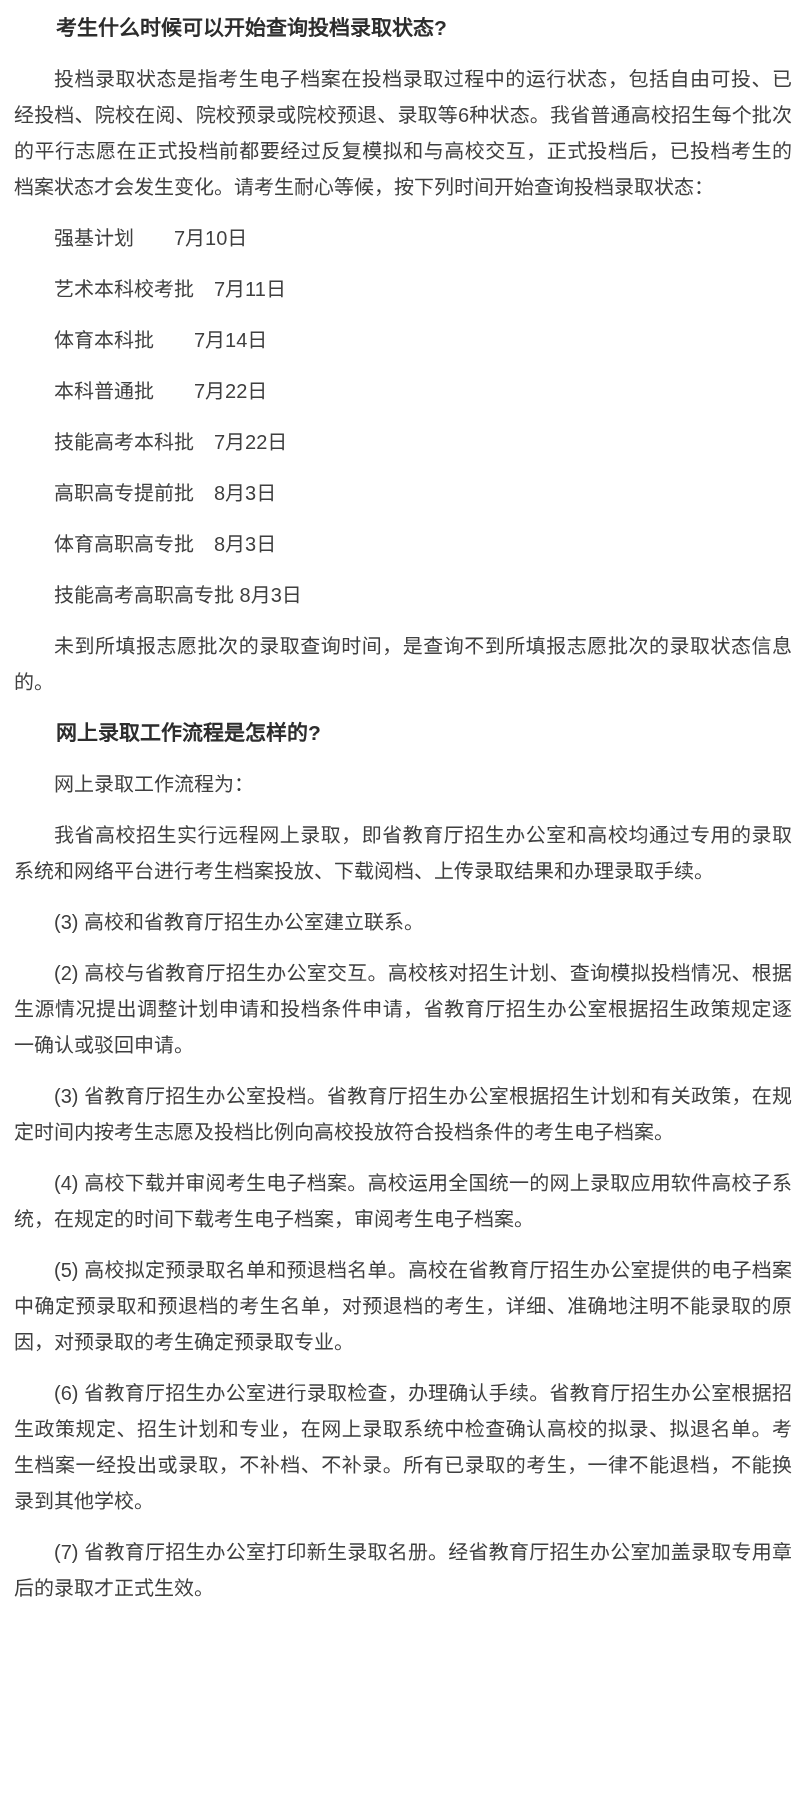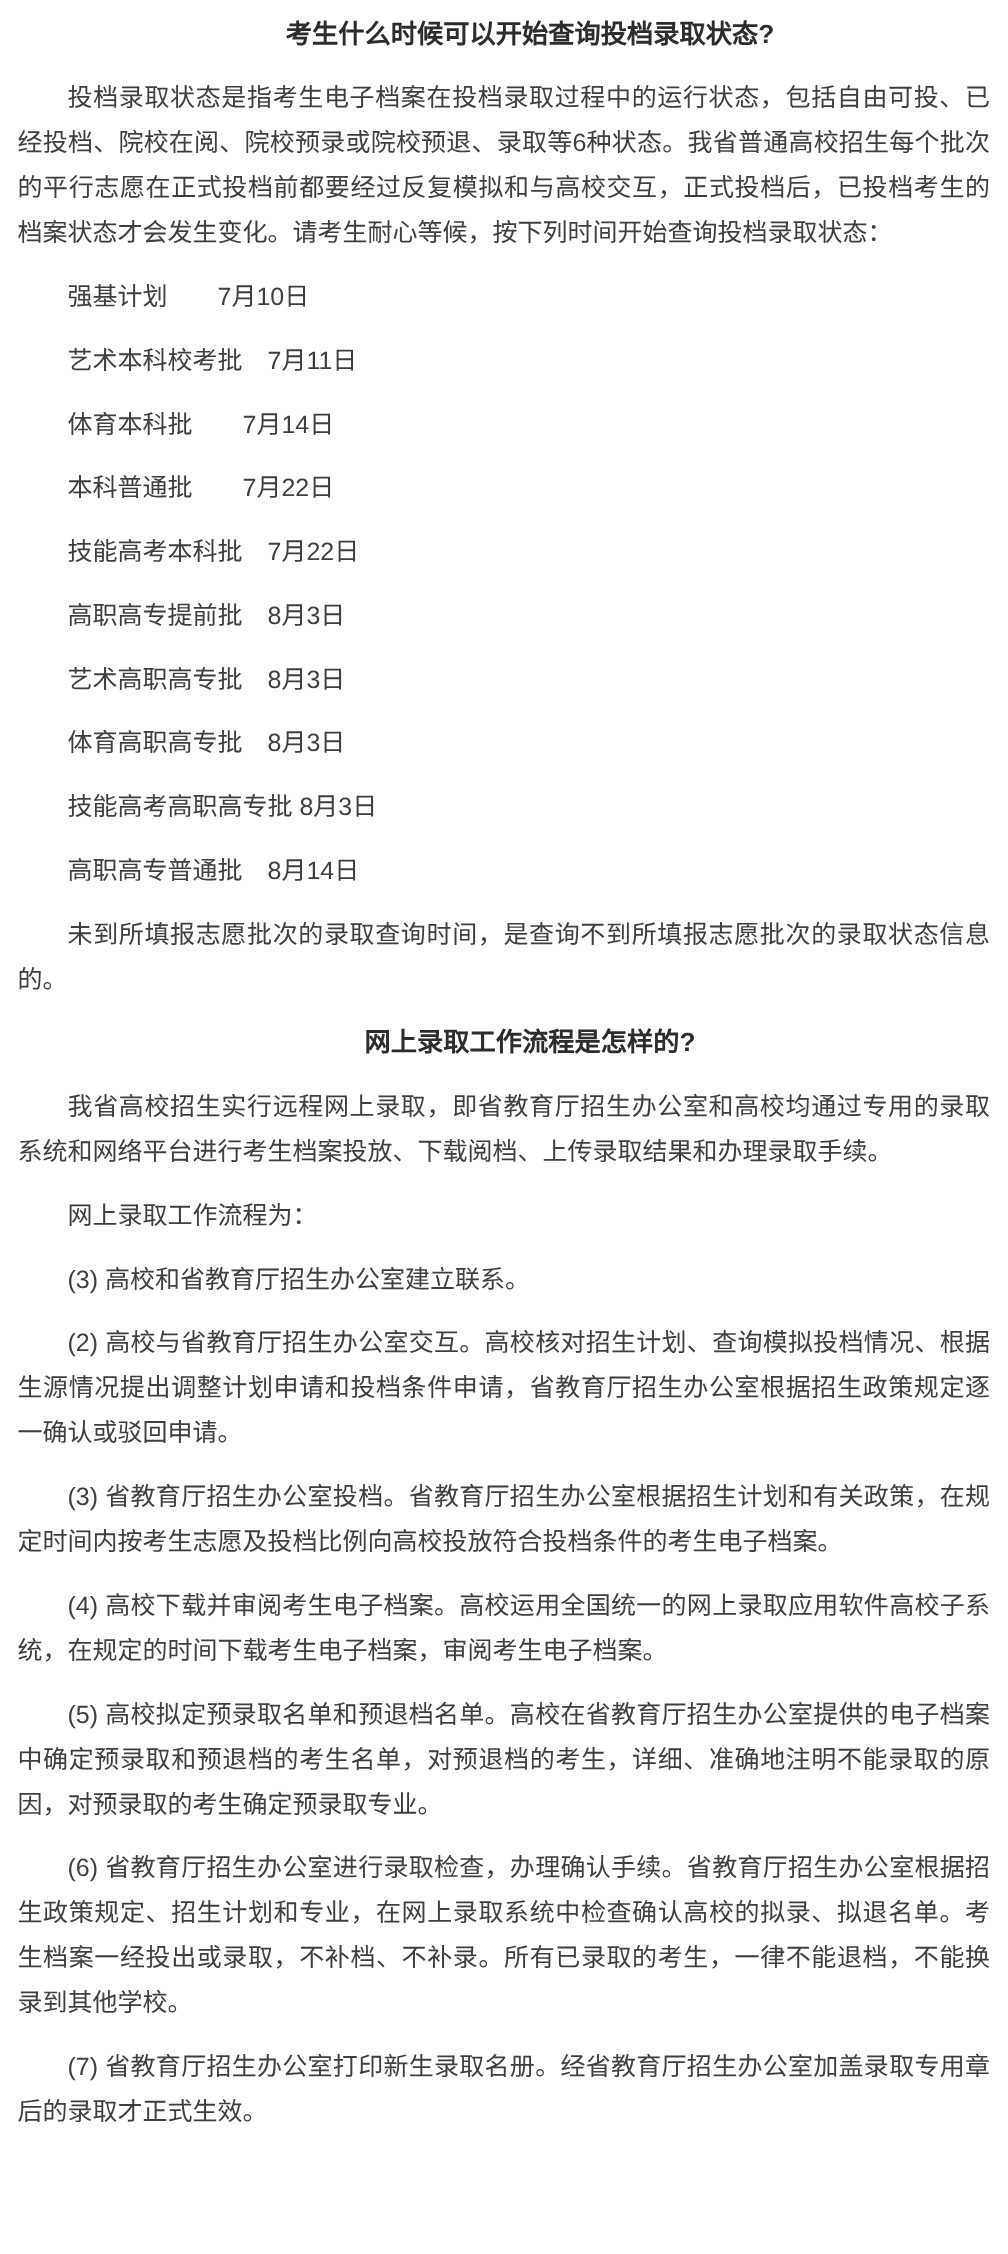--- a/index.html
+++ b/index.html
@@ -26,53 +26,51 @@
     line-height: 36px;
     text-indent: 2em;
     text-align: justify;
     letter-spacing: 0;
     word-break: break-all;
   }
   .article h2 {
     font-size: 21px;
     font-weight: bold;
     color: #2d2d2d;
-    text-align: center;
+    text-align: left;
   }
   .schedule-row {
     white-space: pre-wrap;
   }
 </style>
 </head>
 <body>
 
 <main class="article">
 
   <h2>考生什么时候可以开始查询投档录取状态?</h2>
 
   <p>投档录取状态是指考生电子档案在投档录取过程中的运行状态，包括自由可投、已经投档、院校在阅、院校预录或院校预退、录取等6种状态。我省普通高校招生每个批次的平行志愿在正式投档前都要经过反复模拟和与高校交互，正式投档后，已投档考生的档案状态才会发生变化。请考生耐心等候，按下列时间开始查询投档录取状态：</p>
 
   <p class="schedule-row">强基计划　　7月10日</p>
   <p class="schedule-row">艺术本科校考批　7月11日</p>
   <p class="schedule-row">体育本科批　　7月14日</p>
   <p class="schedule-row">本科普通批　　7月22日</p>
   <p class="schedule-row">技能高考本科批　7月22日</p>
   <p class="schedule-row">高职高专提前批　8月3日</p>
-  <p class="schedule-row">艺术高职高专批　8月3日</p>
   <p class="schedule-row">体育高职高专批　8月3日</p>
   <p class="schedule-row">技能高考高职高专批 8月3日</p>
-  <p class="schedule-row">高职高专普通批　8月14日</p>
 
   <p>未到所填报志愿批次的录取查询时间，是查询不到所填报志愿批次的录取状态信息的。</p>
 
   <h2>网上录取工作流程是怎样的?</h2>
 
+  <p>网上录取工作流程为：</p>
+
   <p>我省高校招生实行远程网上录取，即省教育厅招生办公室和高校均通过专用的录取系统和网络平台进行考生档案投放、下载阅档、上传录取结果和办理录取手续。</p>
-
-  <p>网上录取工作流程为：</p>
 
   <p>(3) 高校和省教育厅招生办公室建立联系。</p>
   <p>(2) 高校与省教育厅招生办公室交互。高校核对招生计划、查询模拟投档情况、根据生源情况提出调整计划申请和投档条件申请，省教育厅招生办公室根据招生政策规定逐一确认或驳回申请。</p>
   <p>(3) 省教育厅招生办公室投档。省教育厅招生办公室根据招生计划和有关政策，在规定时间内按考生志愿及投档比例向高校投放符合投档条件的考生电子档案。</p>
   <p>(4) 高校下载并审阅考生电子档案。高校运用全国统一的网上录取应用软件高校子系统，在规定的时间下载考生电子档案，审阅考生电子档案。</p>
   <p>(5) 高校拟定预录取名单和预退档名单。高校在省教育厅招生办公室提供的电子档案中确定预录取和预退档的考生名单，对预退档的考生，详细、准确地注明不能录取的原因，对预录取的考生确定预录取专业。</p>
   <p>(6) 省教育厅招生办公室进行录取检查，办理确认手续。省教育厅招生办公室根据招生政策规定、招生计划和专业，在网上录取系统中检查确认高校的拟录、拟退名单。考生档案一经投出或录取，不补档、不补录。所有已录取的考生，一律不能退档，不能换录到其他学校。</p>
   <p>(7) 省教育厅招生办公室打印新生录取名册。经省教育厅招生办公室加盖录取专用章后的录取才正式生效。</p>
 
 </main>

